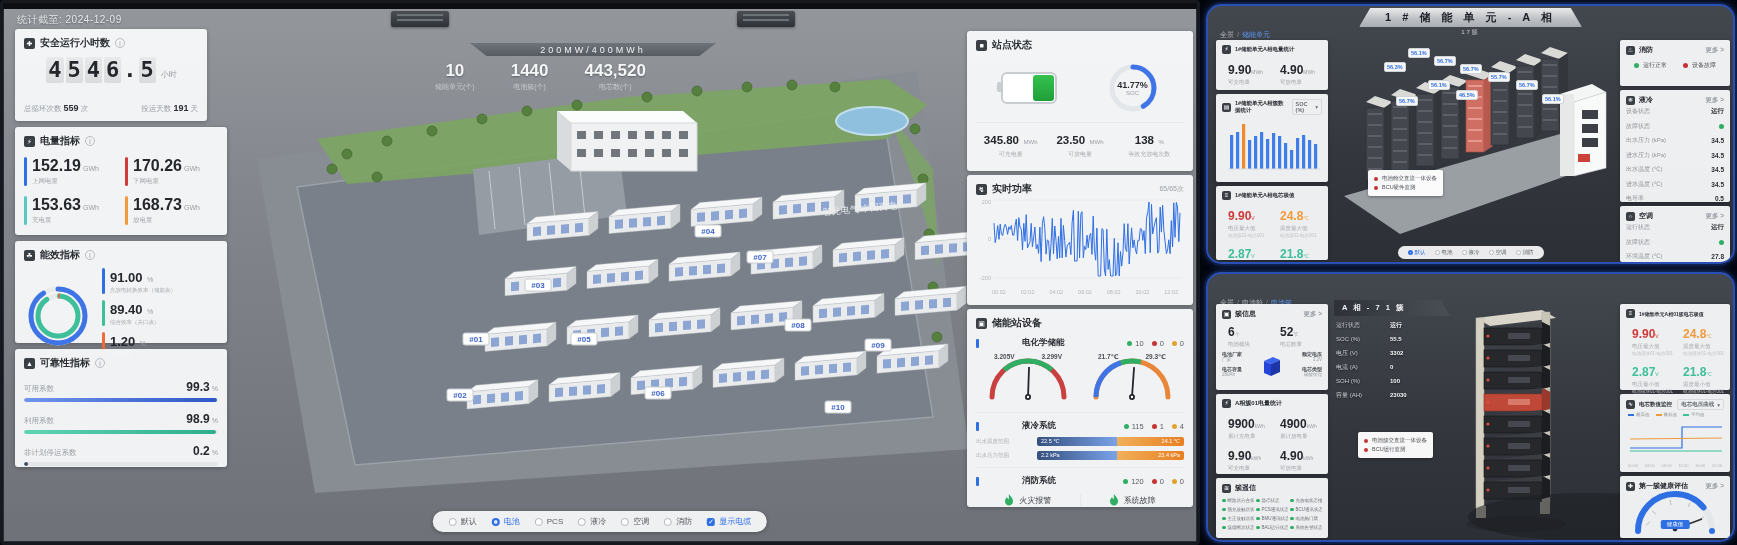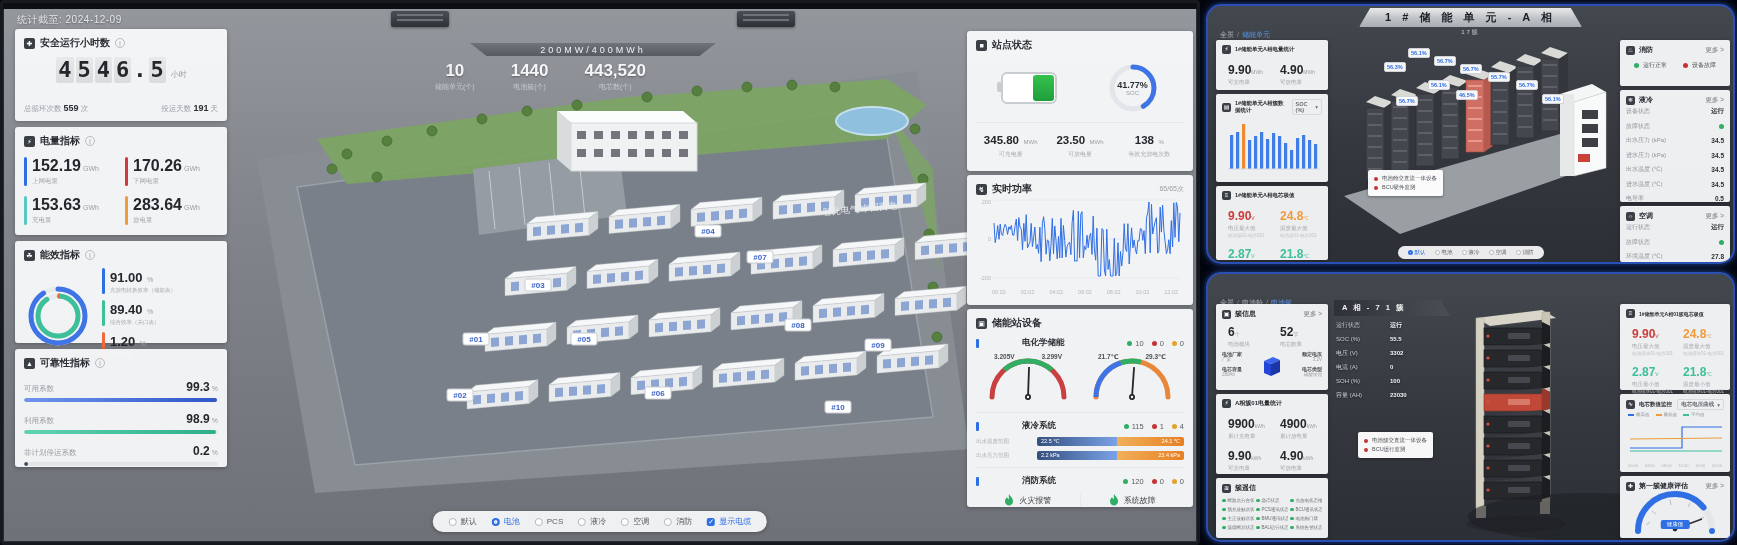--- a/index.html
+++ b/index.html
@@ -181,21 +181,21 @@
       <div class="hstat">
         <div class="v">1440</div>
         <div class="l">电池簇(个)</div>
       </div>
       <div class="hstat">
         <div class="v">443,520</div>
         <div class="l">电芯数(个)</div>
       </div>
     </div>
 
-  <div class="abs panel" style="left:12px;top:26px;width:212px;height:92px;">
+  <div class="abs panel" style="left:12px;top:26px;width:192px;height:92px;">
     <div class="ptitle">
         <span class="picon">✚</span>
       <span>安全运行小时数</span>
       <span class="pinfo">i</span>
       </div>
     <div class="lcd-row" id="lcd">
         <span class="lcd-char">4</span>
         <span class="lcd-char">5</span>
         <span class="lcd-char">4</span>
         <span class="lcd-char">6</span>
@@ -223,21 +223,21 @@
         <div class="emetric">
           <span class="bar" style="background:#cf3b3b"></span>
     <span><span class="v">170.26</span><span class="u">GWh</span><div class="l">下网电量</div></span>
         </div>
         <div class="emetric">
           <span class="bar" style="background:#57c8c4"></span>
     <span><span class="v">153.63</span><span class="u">GWh</span><div class="l">充电量</div></span>
         </div>
         <div class="emetric">
           <span class="bar" style="background:#f09a3c"></span>
-    <span><span class="v">283.64</span><span class="u">GWh</span><div class="l">放电量</div></span>
+    <span><span class="v">168.73</span><span class="u">GWh</span><div class="l">放电量</div></span>
         </div>
       </div>
   </div>
 
   <div class="abs panel" style="left:12px;top:238px;width:212px;height:102px;">
     <div class="ptitle">
         <span class="picon">☘</span>
       <span>能效指标</span>
       <span class="pinfo">i</span>
       </div>

